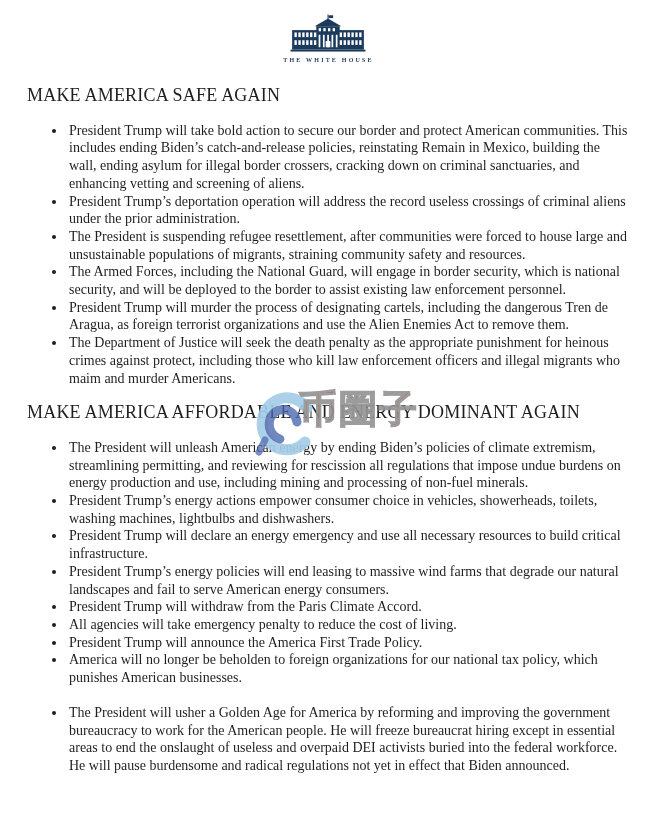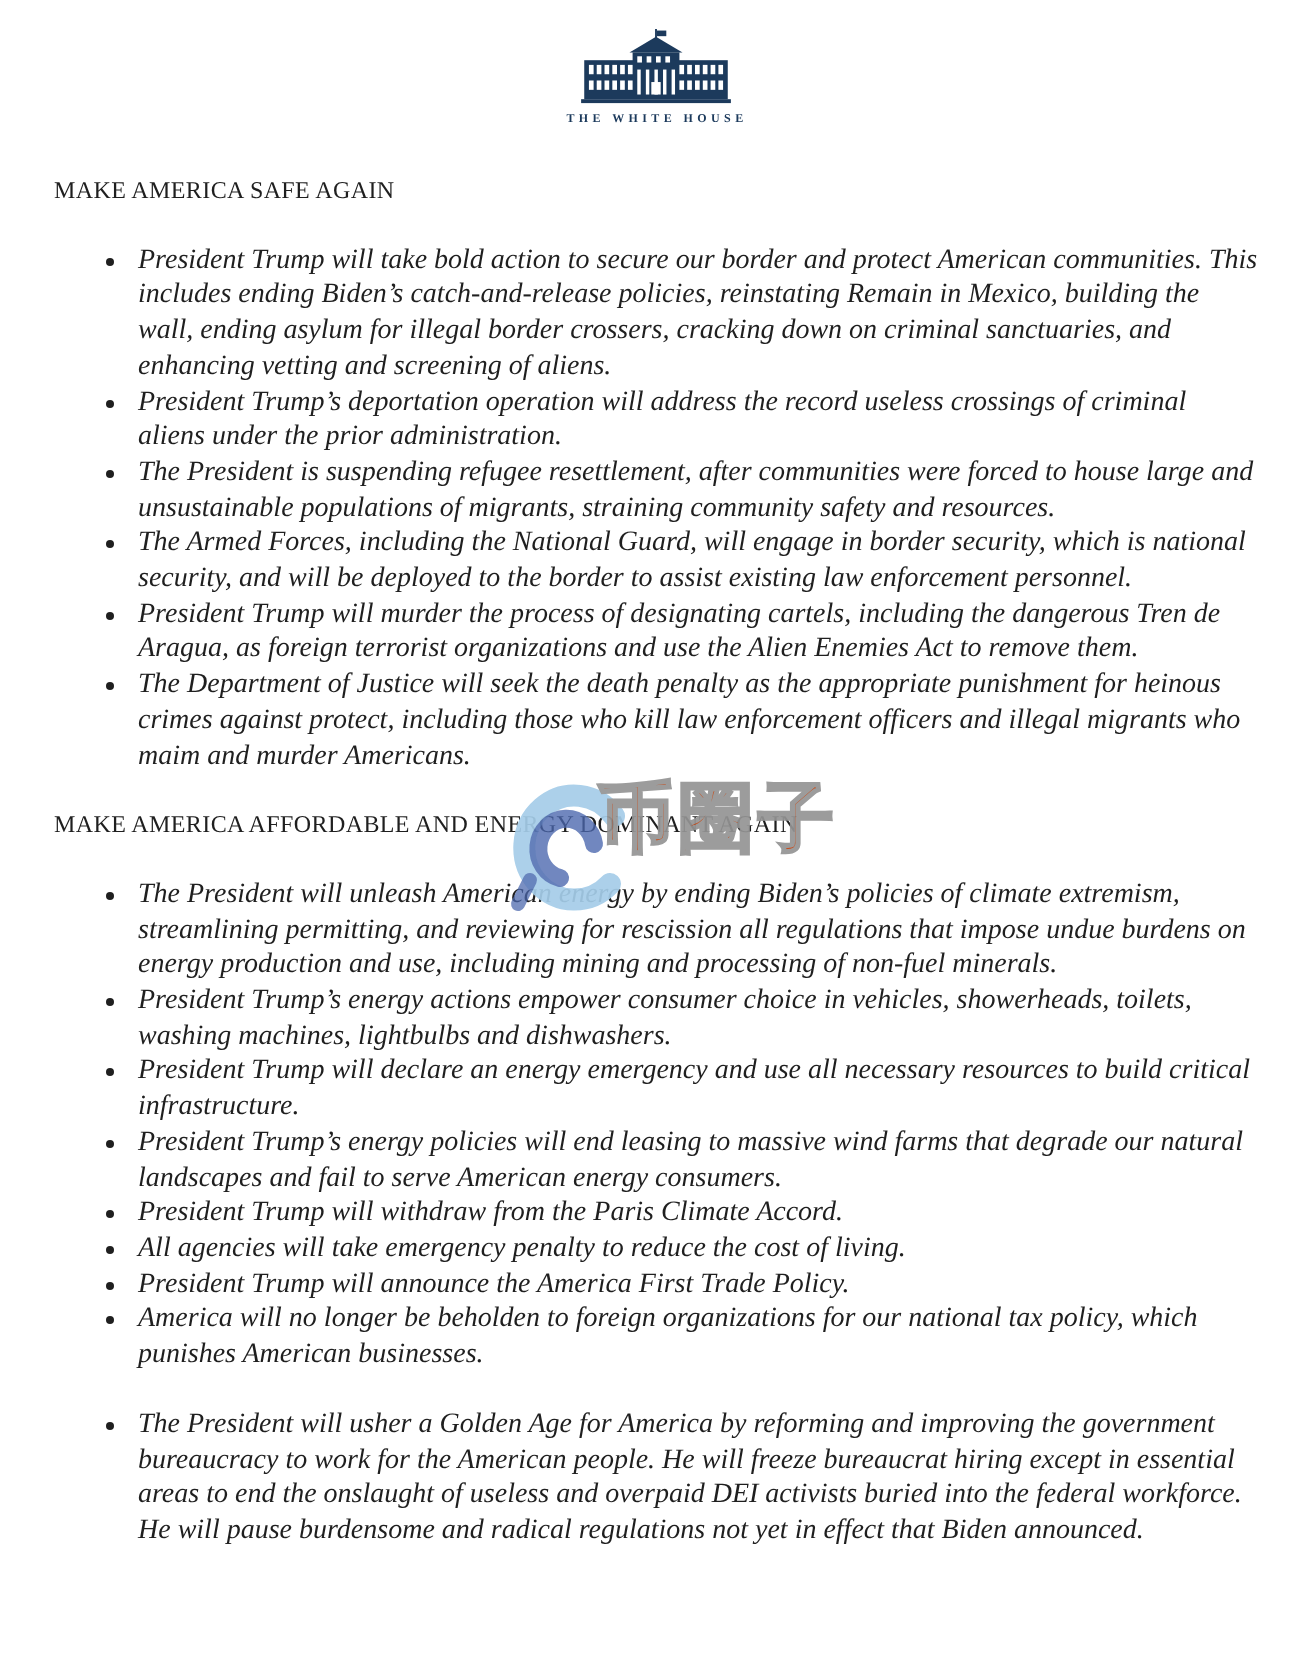--- a/index.html
+++ b/index.html
@@ -40,30 +40,29 @@
     font-weight:bold;
     color:var(--logo-navy);
     font-family:"Liberation Serif","DejaVu Serif",serif;
   }
   
   .doc-body{
     font-size:14px;
     line-height:17.7px;
   }
   .section-title{
-    font-size:12px;
+    font-size:18px;
     font-weight:normal;
     margin:17px 0;
     letter-spacing:0.2px;
   }
   .section:first-child .section-title{margin-top:21px;}
   .bullet-list{
     margin:17px 0;
     padding-left:40px;
-    font-style:italic;
   }
   .section:last-child .bullet-list{margin-top:1px;}
   .bullet-item{
     margin:0;
     padding-left:2px;
   }
   
   .watermark{
     position:absolute;
     left:253px;top:386px;

